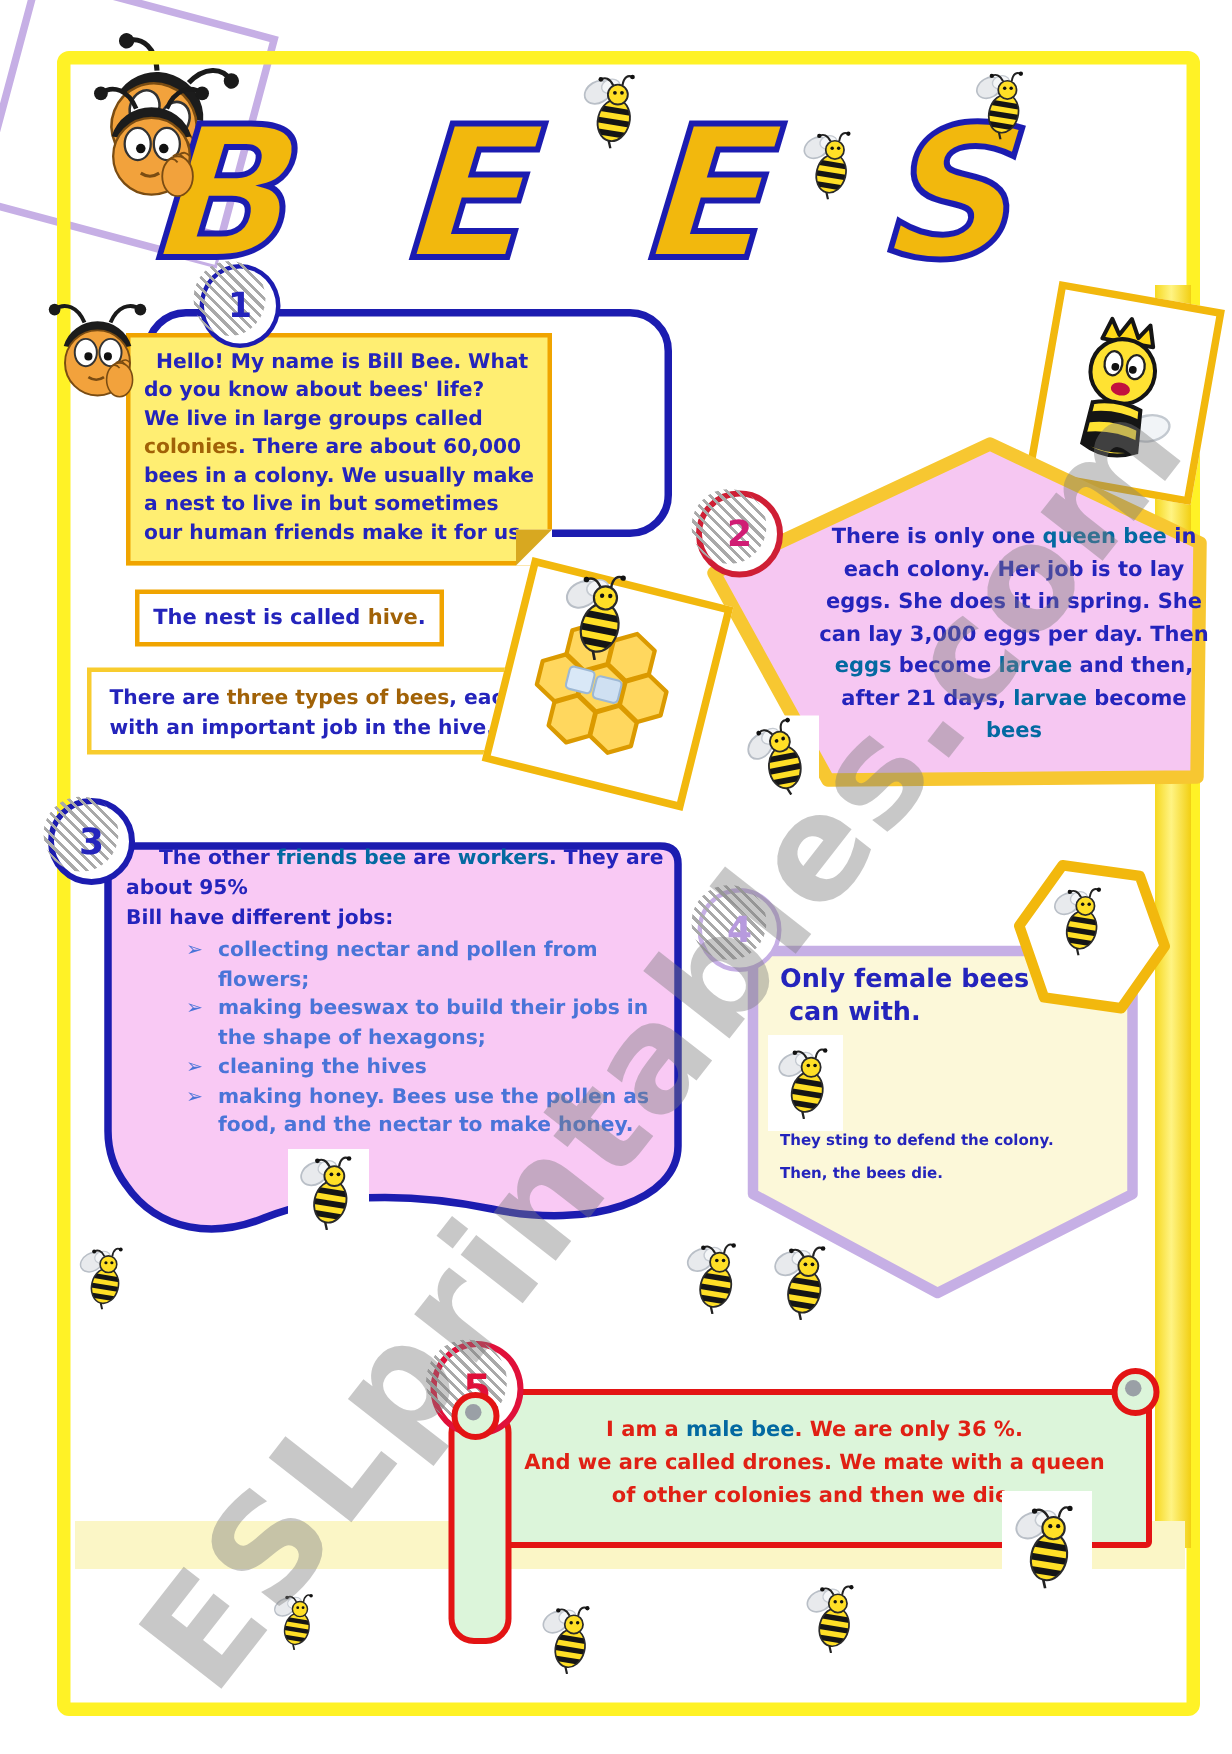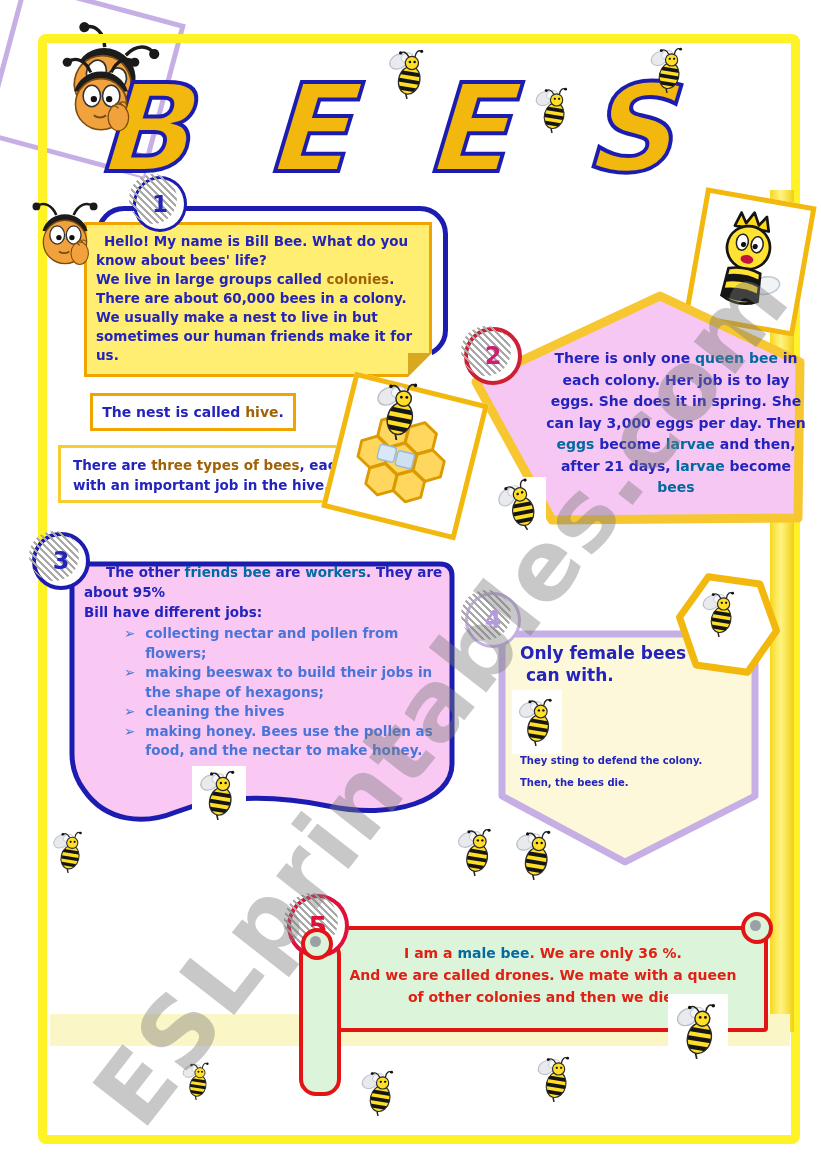--- a/index.html
+++ b/index.html
@@ -25,21 +25,21 @@
   .n3{left:32px;top:532px;width:50px;height:50px;border:4px solid #1c1cb0;color:#2424bc;font-size:24px;}
   .n4{left:465px;top:592px;width:50px;height:50px;border:3px solid #c6afe5;color:#b79ade;font-size:24px;}
   .n5{left:287px;top:894px;width:54px;height:56px;border:4px solid #e0103a;color:#e0103a;font-size:27px;}
   
   .txt{font-weight:bold;color:#2424bc;}
   .red{color:#a16207;}
   .dark{color:#0369a1;}
   
   .bubble1{position:absolute;left:96px;top:206px;width:342px;height:142px;background:#fff;
            border:5px solid #1c1cb0;border-radius:28px;z-index:3;}
-  .note1{position:absolute;left:84px;top:222px;width:348px;min-height:134px;background:#ffee72;
+  .note1{position:absolute;left:84px;top:222px;width:284px;min-height:134px;background:#ffee72;
          border:3px solid #f0a400;z-index:4;box-sizing:border-box;padding:7px 9px 9px 9px;}
   .note1 p{margin:0;font-size:13.5px;line-height:19px;text-indent:8px;}
   .fold{position:absolute;right:-3px;bottom:-3px;width:0;height:0;
         border-bottom:24px solid #fff;border-left:24px solid #d8a820;}
   .wbox{position:absolute;background:#fff;box-sizing:border-box;z-index:3;font-weight:bold;}
   .nestbox{left:90px;top:393px;width:206px;height:38px;border:3px solid #f0a400;
            text-align:center;padding-top:8px;font-size:14px;}
   .typesbox{left:58px;top:445px;width:302px;height:58px;border:3px solid #f8cc2e;
             padding:7px 6px 0 12px;font-size:13.5px;line-height:20px;}
   

